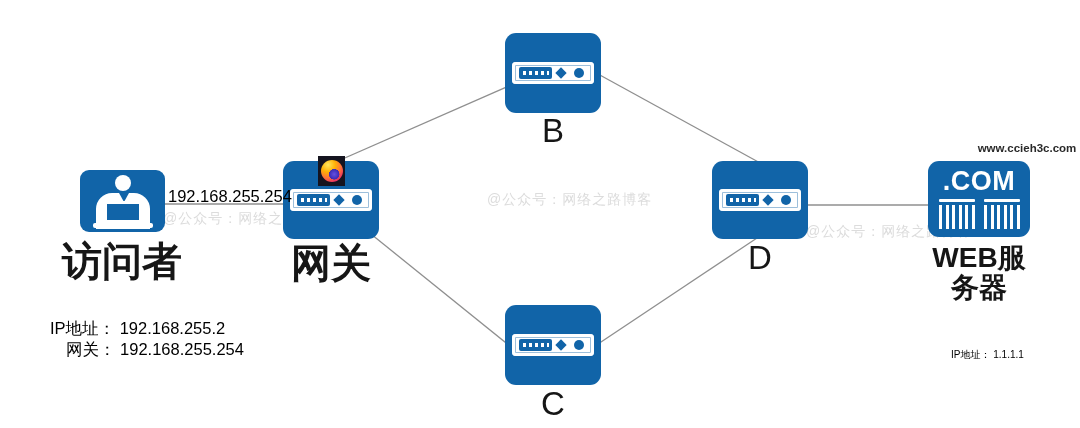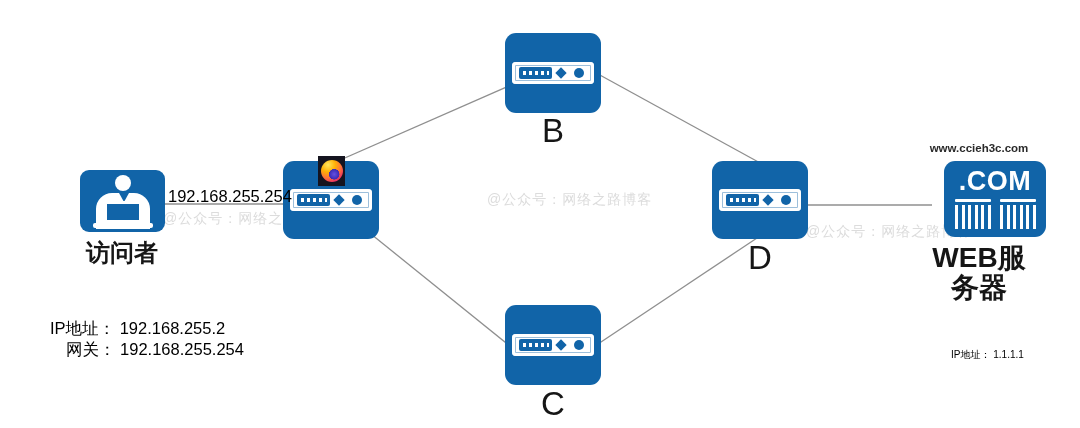--- a/index.html
+++ b/index.html
@@ -8,21 +8,21 @@
   .canvas {
     position:relative; width:1080px; height:428px; background:#ffffff;
     overflow:hidden; margin:0 auto;
   }
   .lines { position:absolute; left:0; top:0; z-index:0; }
 
   
   .node { position:absolute; z-index:1; }
   .node-label {
     position:absolute; z-index:2; color:#161616; text-align:center;
-    font-weight:600; font-size:24px; line-height:1.05;
+    font-weight:600; font-size:40px; line-height:1.05;
   }
   .letter-label { font-weight:400; font-size:33px; }
   .info-text {
     position:absolute; z-index:2; color:#000; font-size:16.5px;
     line-height:20px; font-weight:500; white-space:nowrap;margin-top:40px;
   }
   .link-label {
     position:absolute; z-index:2; color:#000; font-size:16.5px;
     font-weight:500; white-space:nowrap;
   }
@@ -70,28 +70,28 @@
   
   .ff-badge { position:absolute; z-index:3; width:27px; height:30px; background:#15141f; }
   .ff-globe {
     position:absolute; left:2.5px; top:4px; width:22px; height:22px; border-radius:50%;
     background:
       radial-gradient(circle at 60% 65%, #6450e2 0%, #3b2bb3 26%, rgba(0,0,0,0) 28%),
       radial-gradient(circle at 32% 22%, #ffe75c 0%, #ffb005 32%, #ff7139 58%, #e4286b 82%, #90007a 100%);
   }
 
   
-  .server { width:102px; height:76px; background:#1164A8; border-radius:11px; text-align:center;margin-left:16px; }
+  .server { width:102px; height:76px; background:#1164A8; border-radius:11px; text-align:center; }
   .com-text { color:#fff; font-weight:700; font-size:27px; line-height:1; padding-top:7px; letter-spacing:0.5px; }
   .barcode-row { display:flex; justify-content:center; gap:9px; margin-top:4px; }
   .barcode-group { width:36px; }
   .barcode-top { height:3px; background:#fff; margin-bottom:3px; border-radius:1px; }
   .barcode-bars { height:24px; background:repeating-linear-gradient(90deg,#fff 0 3px,transparent 3px 6.6px); }
 
-  .server-url { position:absolute; z-index:2; color:#2a2a2a; font-size:11.5px; font-weight:600; text-align:center; white-space:nowrap; }
+  .server-url { position:absolute; z-index:2; color:#2a2a2a; font-size:11.5px; font-weight:600; text-align:center; white-space:nowrap;margin-left:48px; }
 
   
   .footer-mark {
     position:absolute; right:16px; top:383px; z-index:2;
     font-size:29px; font-weight:700; color:#f4f4f4; letter-spacing:1px;
     text-shadow: 1px 1px 0 #9e9e9e, -1px -1px 0 #e2e2e2, 2px 2px 3px #c0c0c0;
     white-space:nowrap;
   }
 </style>
 </head>
@@ -128,20 +128,21 @@
   <div class="node router" style="left:283px; top:161px;">
     <div class="router-bar">
       <div class="router-ports"></div>
       <div class="router-diamond"></div>
       <div class="router-led"></div>
     </div>
   </div>
   <div class="ff-badge" style="left:318px; top:156px;">
     <div class="ff-globe"></div>
   </div>
+  <div class="node-label" style="left:283px; top:242px; width:96px;">网关</div>
 
   <div class="node router" style="left:505px; top:33px; height:80px;">
     <div class="router-bar">
       <div class="router-ports"></div>
       <div class="router-diamond"></div>
       <div class="router-led"></div>
     </div>
   </div>
   <div class="node-label letter-label" style="left:505px; top:114px; width:96px;">B</div>
 

